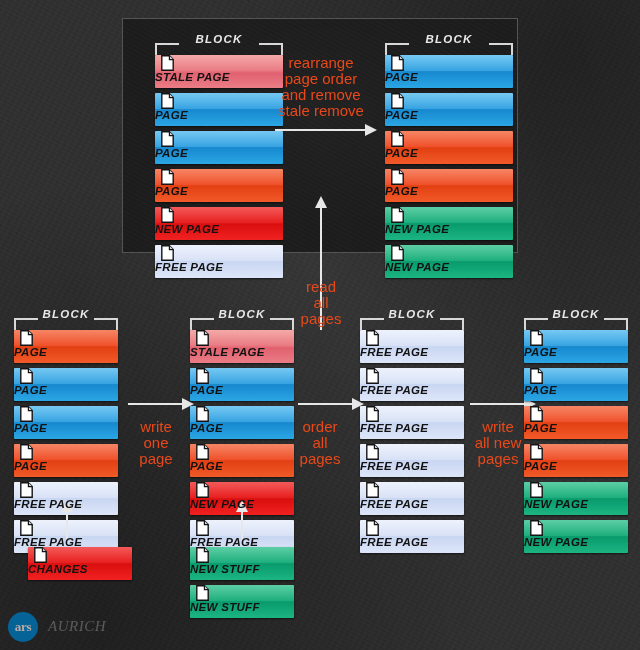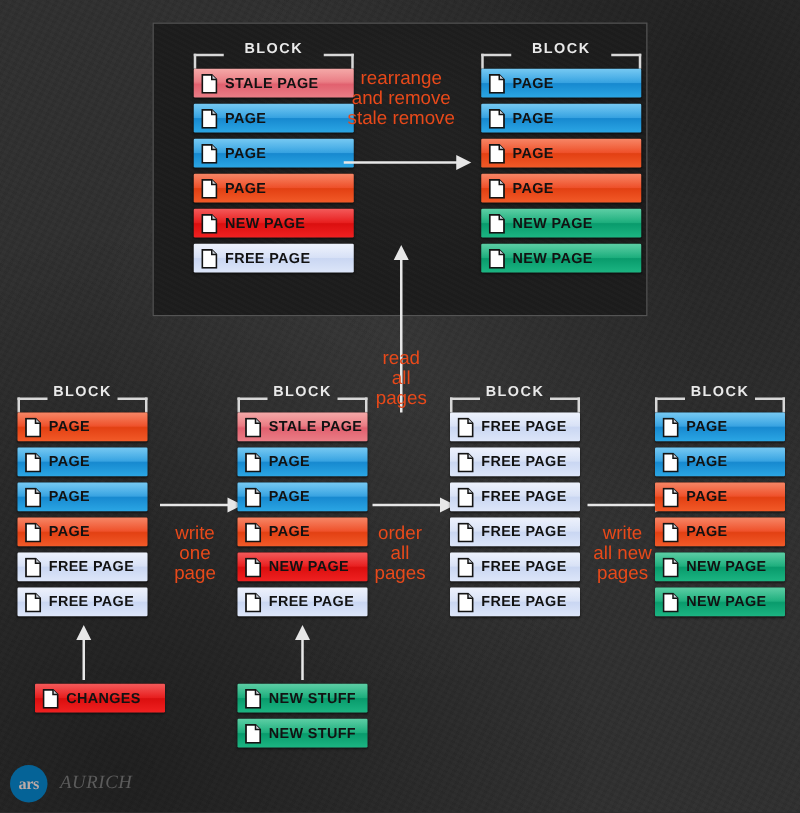--- a/index.html
+++ b/index.html
@@ -27,42 +27,43 @@
     position:absolute;left:122px;top:18px;width:396px;height:235px;
     background:
       radial-gradient(ellipse at 50% 40%, rgba(255,255,255,0.022) 0%, rgba(0,0,0,0) 60%),
       repeating-linear-gradient(27deg, rgba(255,255,255,0.010) 0 2px, rgba(0,0,0,0.010) 2px 4px),
       #1c1c1c;
     border:1px solid #545454;
     box-sizing:border-box;
   }
 
   
-  .block{position:absolute;}
+  .block{position:absolute;font-style:italic;}
   .block-head{position:relative;height:22px;}
   .block-head .brk{
     position:absolute;top:10px;height:12px;width:24px;
     border-top:2px solid #d8d8d8;
     box-sizing:border-box;
   }
   .block-head .brk.l{left:0;border-left:2px solid #d8d8d8;}
   .block-head .brk.r{right:0;border-right:2px solid #d8d8d8;}
   .block-title{
     position:absolute;left:0;right:0;top:0;text-align:center;
     color:#e9e9e9;font-size:11.5px;font-weight:bold;letter-spacing:1.2px;
     font-family:"Liberation Sans", sans-serif;
   }
 
   
   .bar{
-    position:relative;height:23px;margin-bottom:5px;
-    display:flex;align-items:center;
+    position:relative;height:33px;margin-bottom:5px;
+    display:flex;
     border-radius:1px;
     box-shadow:0 1px 2px rgba(0,0,0,0.55);
     overflow:hidden;
+    flex-direction:column;
   }
   .bar .glass{
     position:absolute;left:0;right:0;top:0;height:50%;
     background:linear-gradient(to bottom, rgba(255,255,255,0.22), rgba(255,255,255,0.02));
     pointer-events:none;
   }
   .bar .doc{
     position:relative;z-index:2;
     width:13px;height:16px;margin-left:6px;margin-right:6px;flex:0 0 auto;
   }
@@ -181,20 +182,21 @@
               <path d="M0.8 0.8 H8.4 L12.2 4.6 V15.2 H0.8 Z" fill="#ffffff" stroke="#141414" stroke-width="1.4" stroke-linejoin="miter"></path>
               <path d="M8.4 0.8 L8.4 4.6 L12.2 4.6" fill="#cfd4dc" stroke="#141414" stroke-width="1.2"></path>
             </svg></span>
           <span class="lbl">FREE PAGE</span>
         </div>
       </div>
   </div>
 
   <div class="callout" id="top-callout" style="left:146px;top:36px;width:104px;">
       <div>rearrange</div>
+      <div>page order</div>
       <div>and remove</div>
       <div>stale remove</div>
     </div>
 
   <div class="arrow" id="top-arrow" style="left:152px;top:110px;">
     <div class="shaft-h" style="width:92px;"></div>
     <div class="head-r" style="left:90px;top:-5px;"></div>
   </div>
 
   <div class="block" id="top-right-block" style="left:262px;top:14px;width:128px;">

